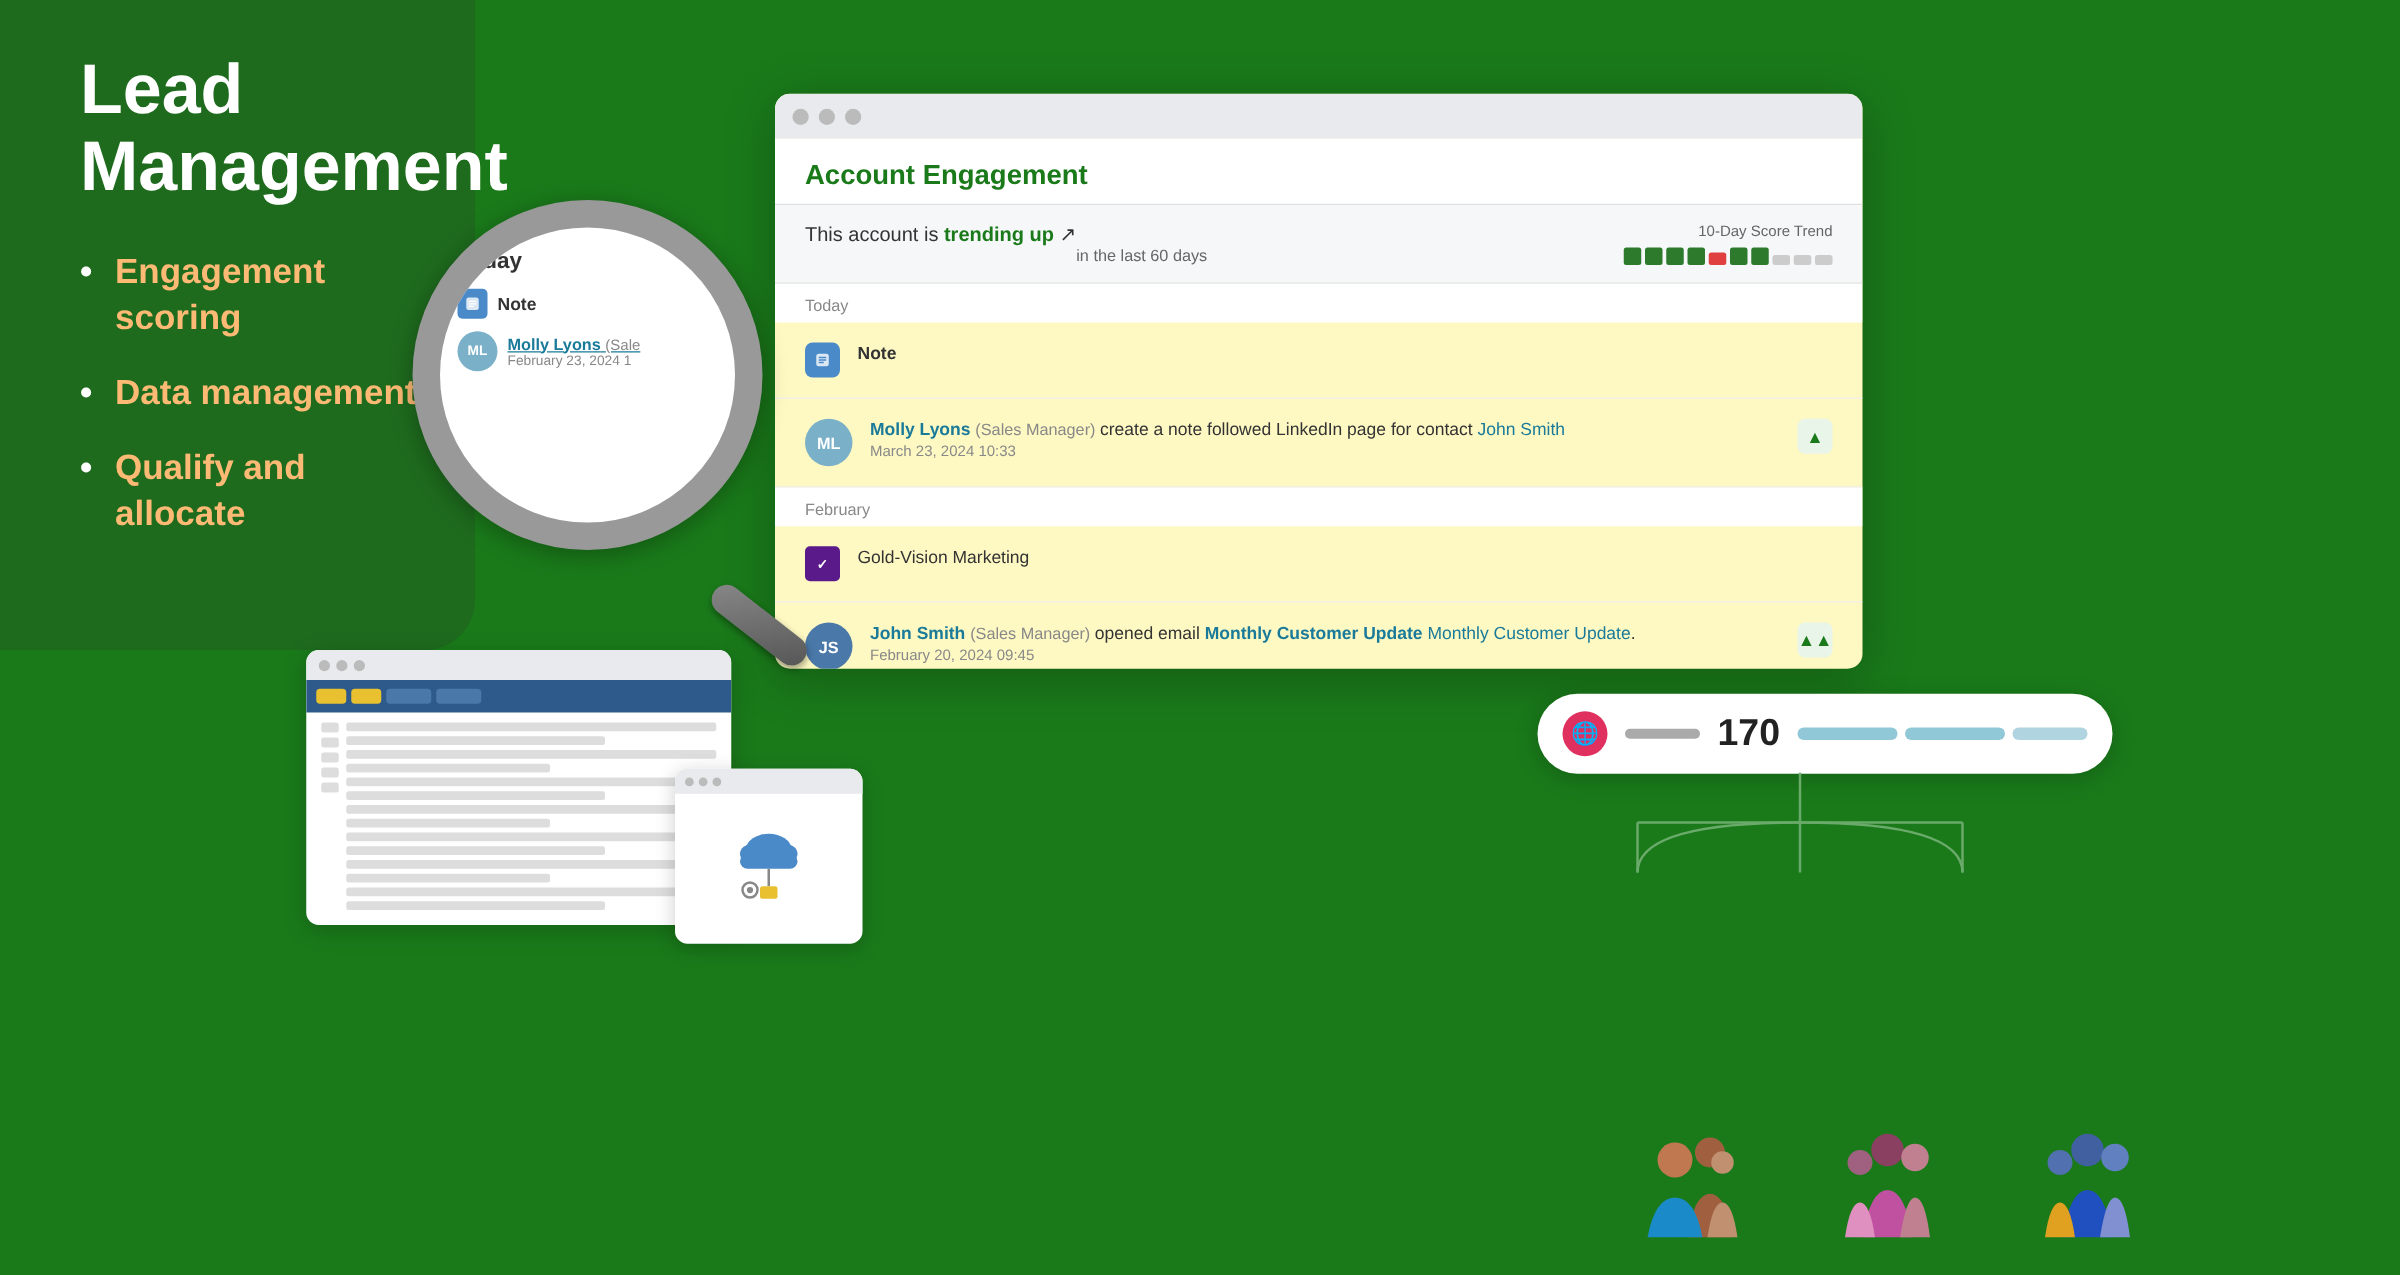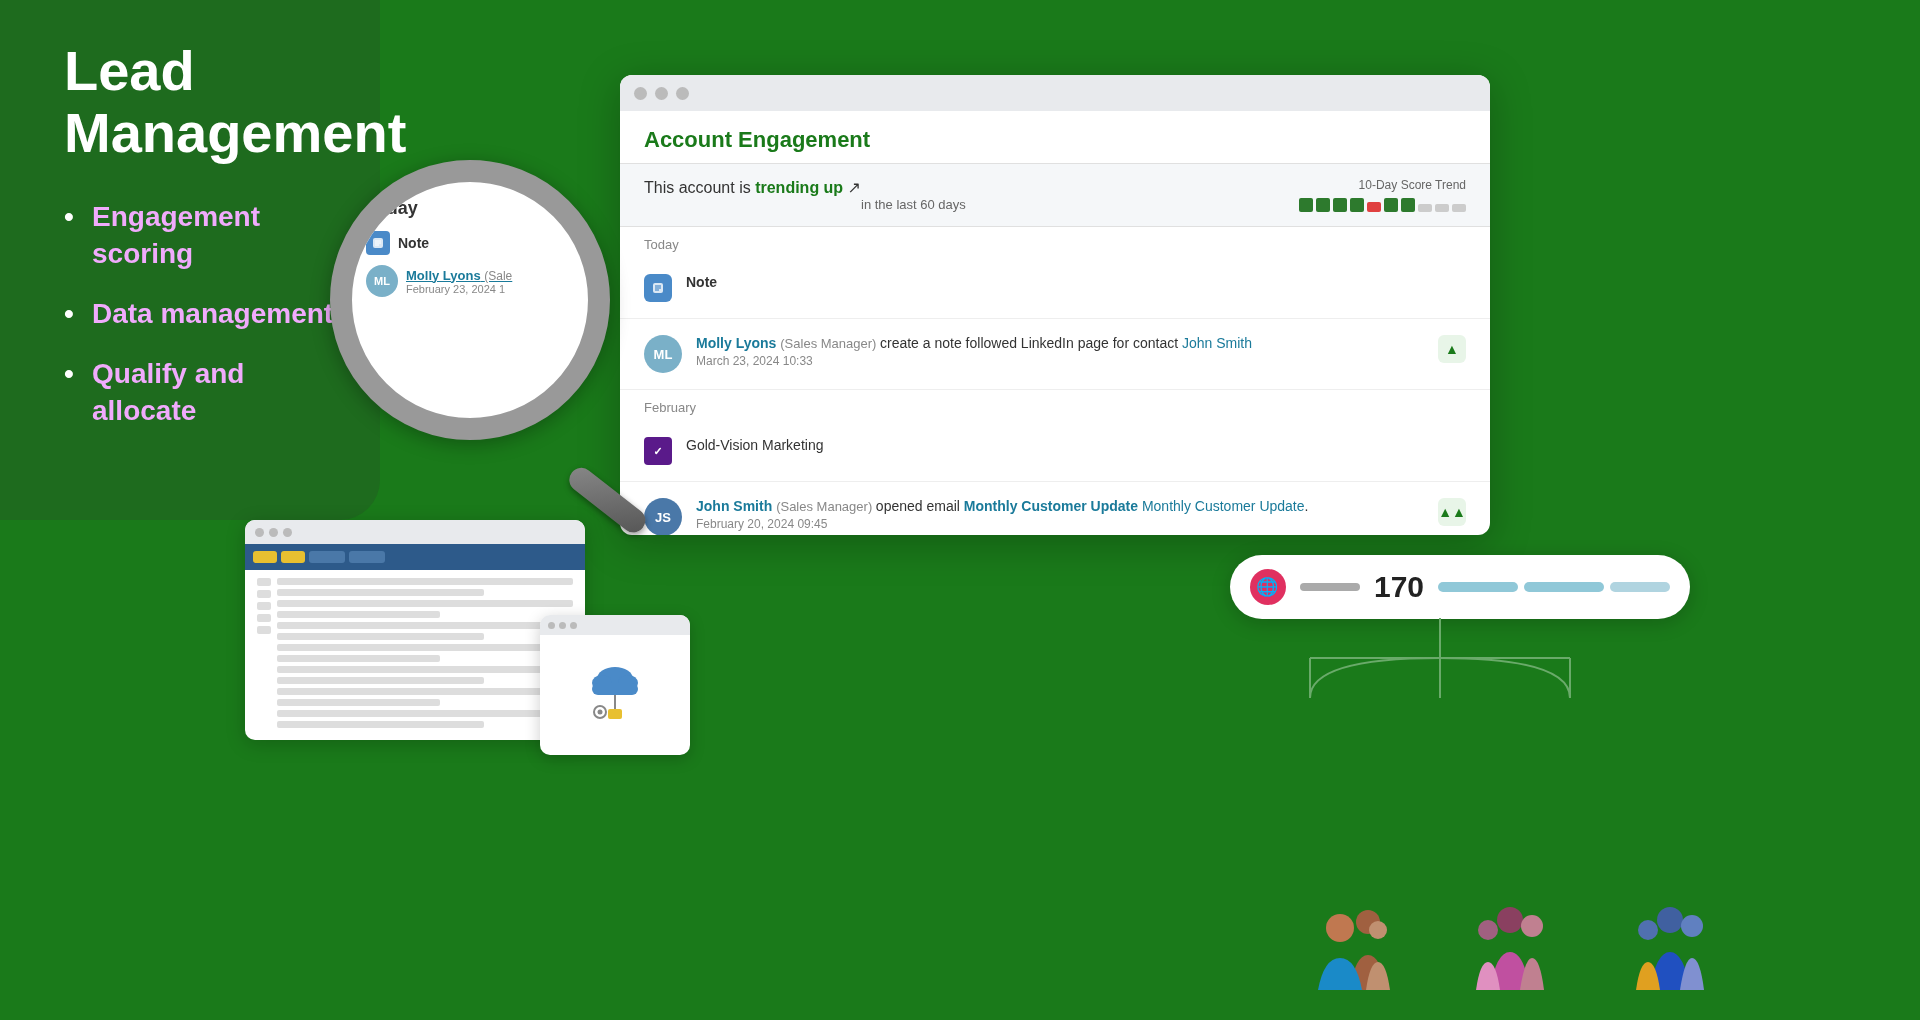--- a/index.html
+++ b/index.html
@@ -30,21 +30,21 @@
       font-size: 56px;
       font-weight: 800;
       line-height: 1.1;
       margin-bottom: 36px;
     }
     .bullet-list {
       list-style: none;
       padding: 0;
     }
     .bullet-list li {
-      color: #f0abfc;
+      color: #fdba74;
       font-size: 28px;
       font-weight: 600;
       line-height: 1.3;
       margin-bottom: 24px;
       padding-left: 28px;
       position: relative;
     }
     .bullet-list li::before {
       content: '•';
       position: absolute;
@@ -53,21 +53,21 @@
       font-size: 28px;
     }
 
     
     .browser-window {
       position: absolute;
       left: 620px;
       top: 75px;
       width: 870px;
       height: 460px;
-      background: #ffffff;
+      background: #fef9c3;
       border-radius: 12px;
       box-shadow: 0 8px 40px rgba(0,0,0,0.25);
       overflow: hidden;
     }
     .browser-titlebar {
       background: #e8eaed;
       height: 36px;
       display: flex;
       align-items: center;
       padding: 0 14px;

